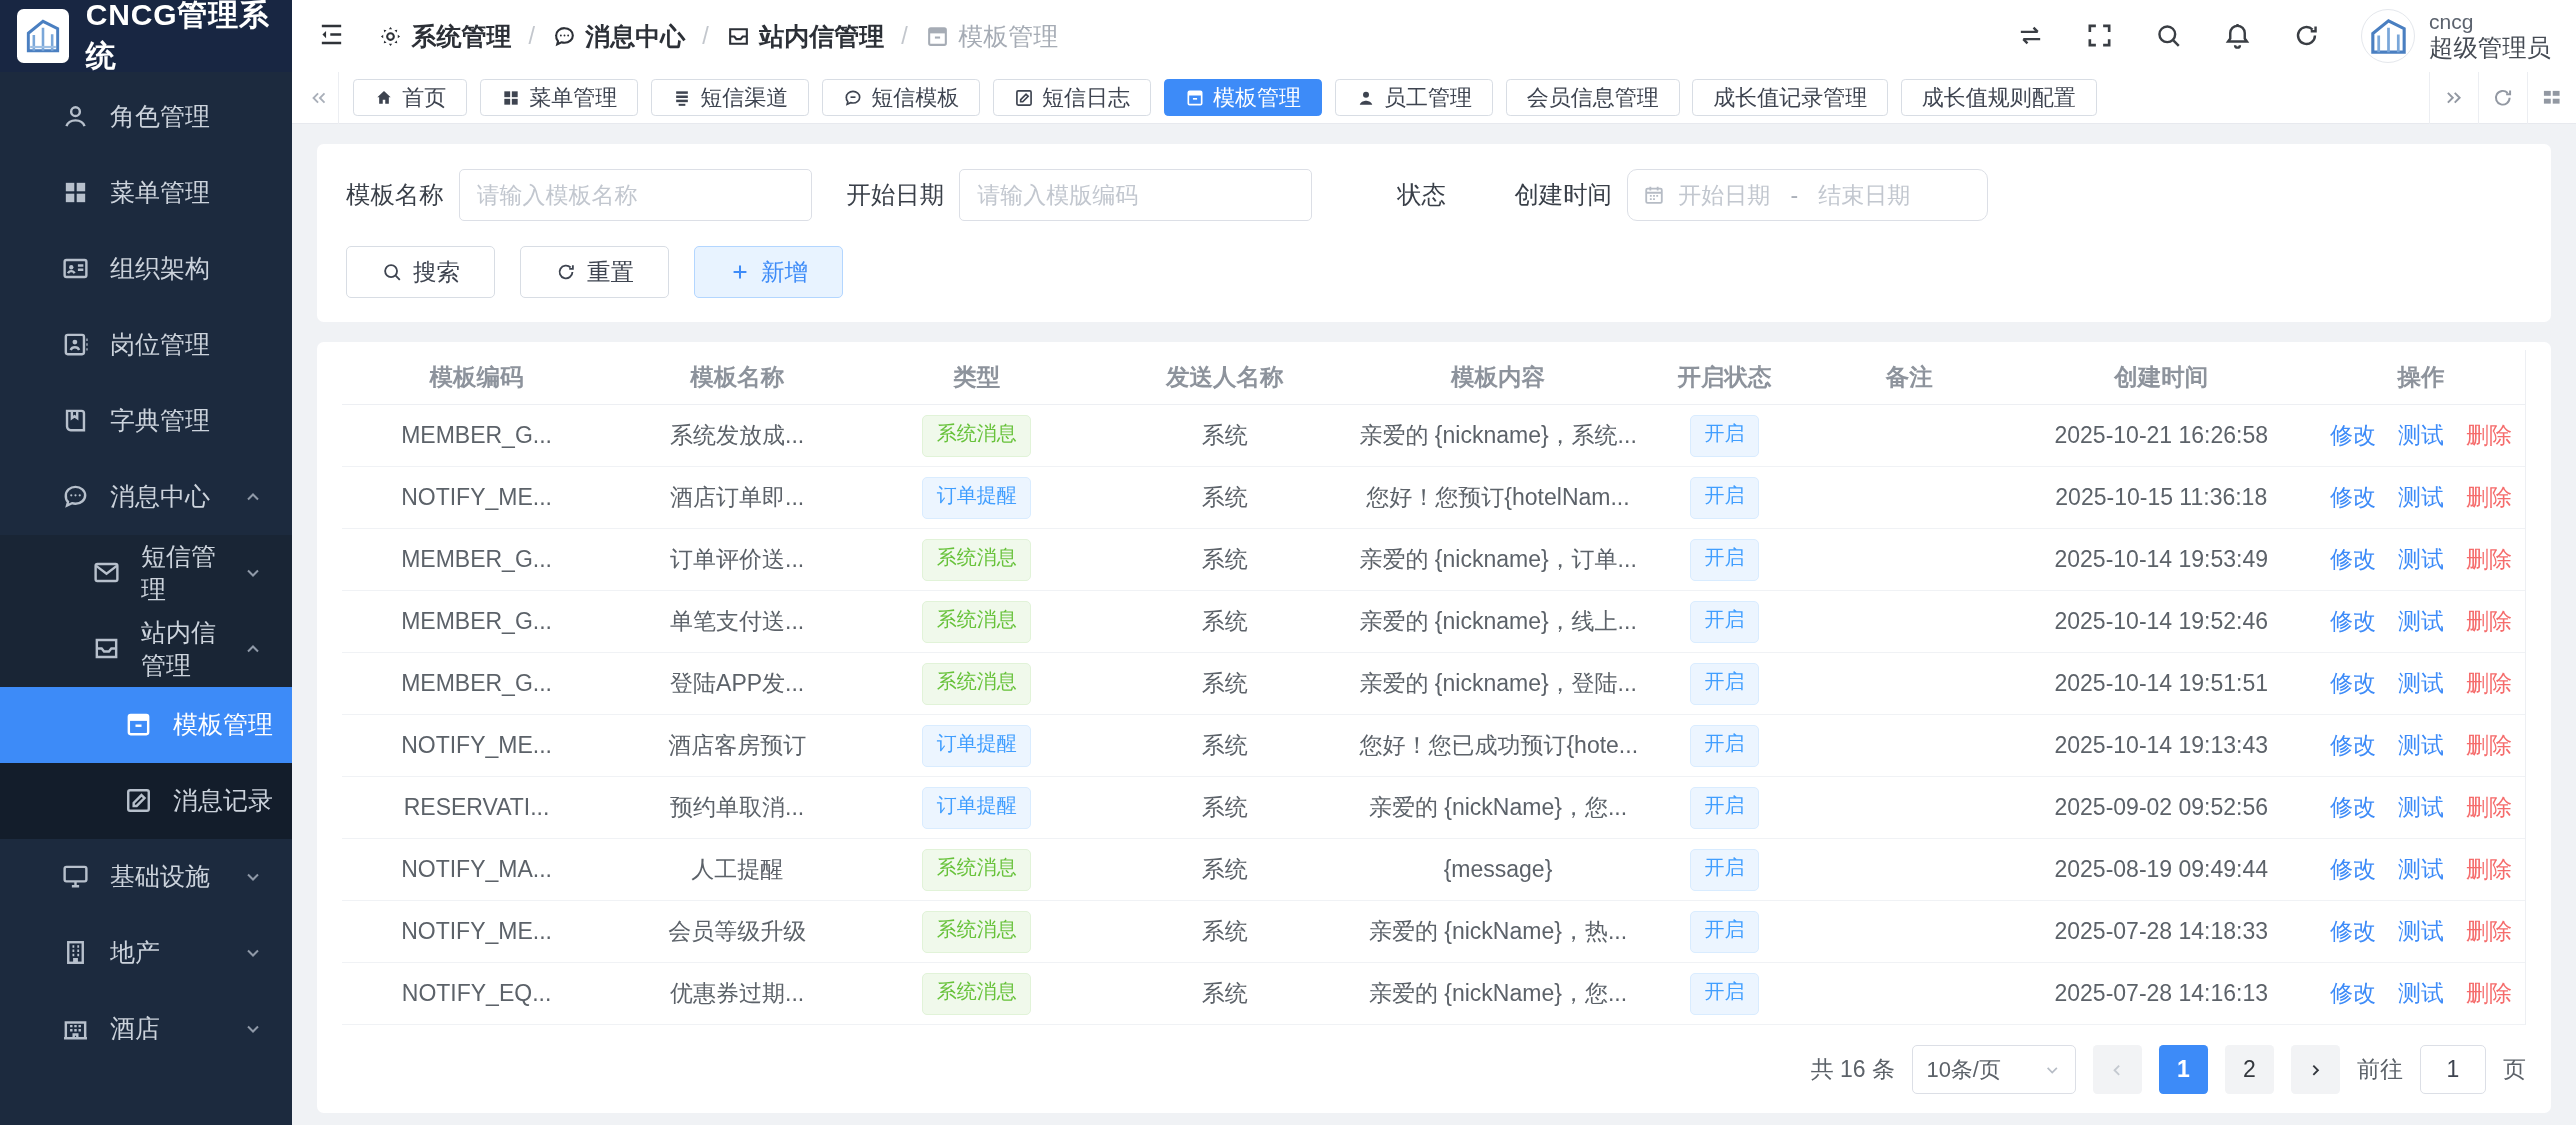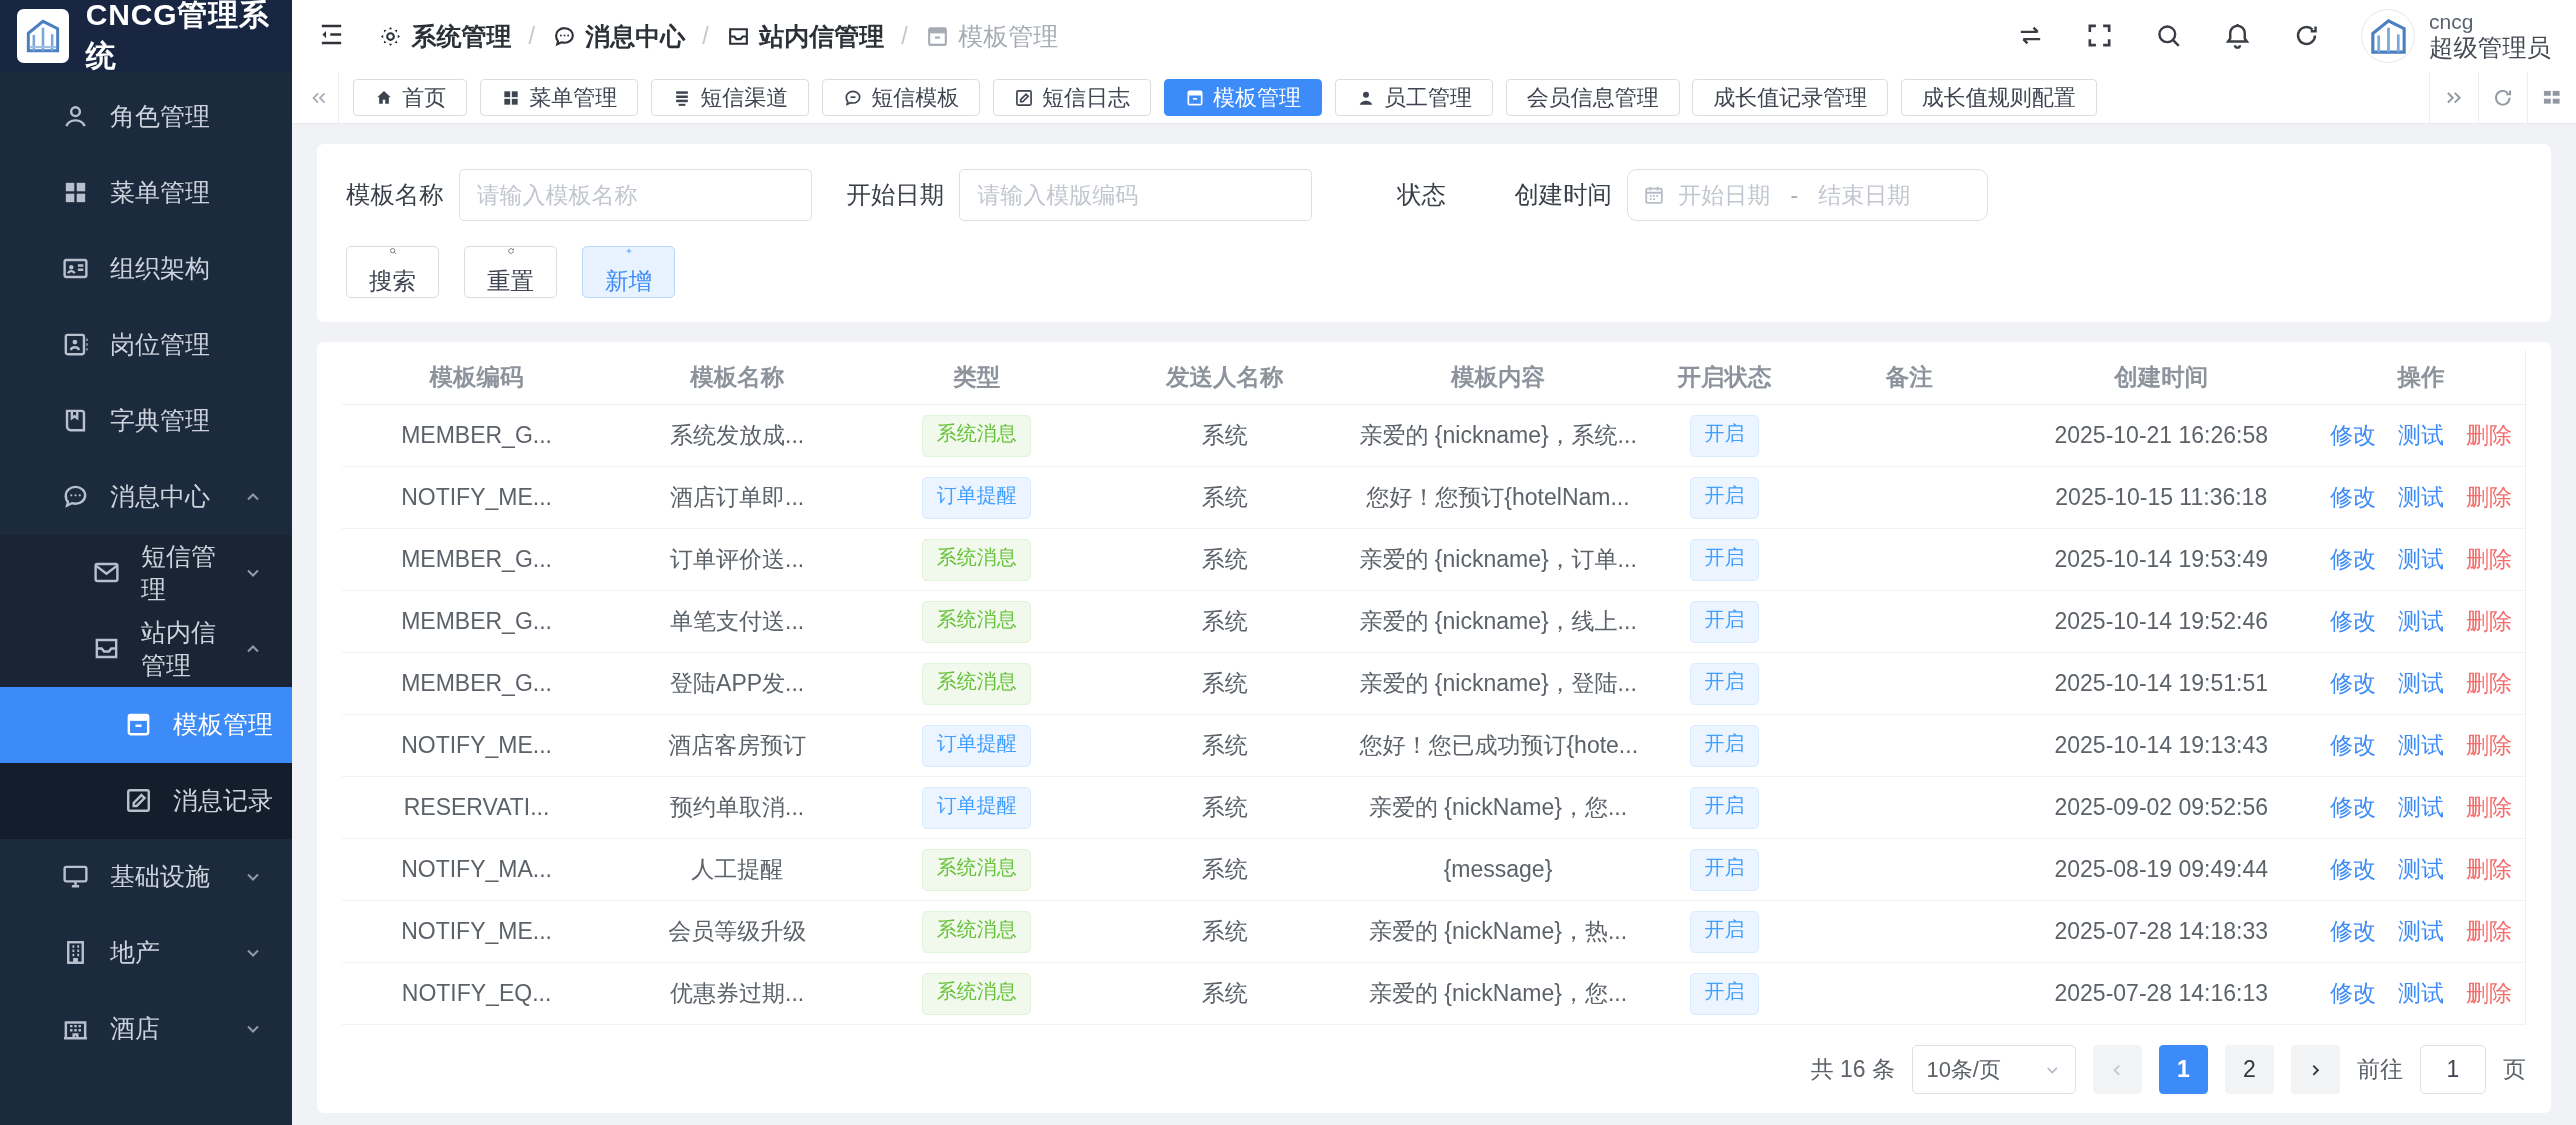--- a/index.html
+++ b/index.html
@@ -82,23 +82,23 @@
     display:flex; align-items:center; padding:0 15px; cursor:pointer; background:#fff;}
   .f-select .ph { font-size:23px; color:#c2c7cf; flex:1; }
   .f-select svg { width:20px; height:20px; color:#b6bcc5; }
   .f-date { width:361px; height:52px; border:0.8px solid #dcdfe6; border-radius:10px;
     display:flex; align-items:center; gap:13.4px; padding:0 15px; cursor:pointer; background:#fff;}
   .f-date svg { width:22px; height:22px; color:#b6bcc5; flex:none;}
   .f-date .ph { font-size:23px; color:#c2c7cf; }
   .f-date .dash { font-size:23px; color:#aab0b9; margin:0 6.7px;}
 
   .btn-row { display:flex; align-items:center; gap:25px; margin-top:25px; }
-  .btn { height:52px; display:flex; align-items:center; gap:10px; padding:0 22px;
+  .btn { height:52px; display:flex; align-items:center; gap:10px; padding:0 34px;
     border:0.8px solid #d8dde4; border-radius:5px; background:#fff; font-size:23.5px; color:#3e4450;
-    cursor:pointer;flex-direction:column; }
+    cursor:pointer; }
   .btn svg { width:22px; height:22px; }
   .btn.primary-plain { background:#e8f3ff; border-color:#b3d6ff; color:#3d8bf8; }
 
   
   .table-card { margin-top:20px; padding:8.4px 25px 18.5px; }
   .table-wrap { border-right:0.8px solid #edeff3; }
   table { width:100%; border-collapse:collapse; table-layout:fixed; }
   th { height:55px; font-size:23.5px; font-weight:700; color:#8d939c;
     border-bottom:0.8px solid #edeff3; text-align:center; white-space:nowrap; }
   td { height:62px; font-size:23px; color:#5c6269; border-bottom:0.8px solid #f0f2f5;

